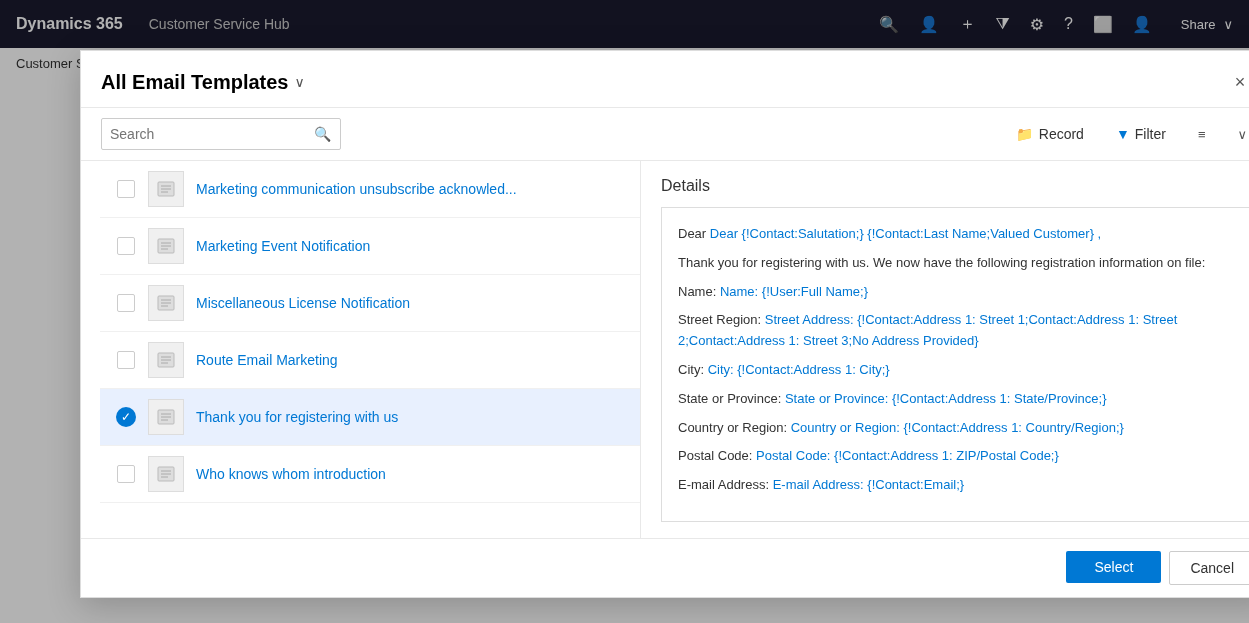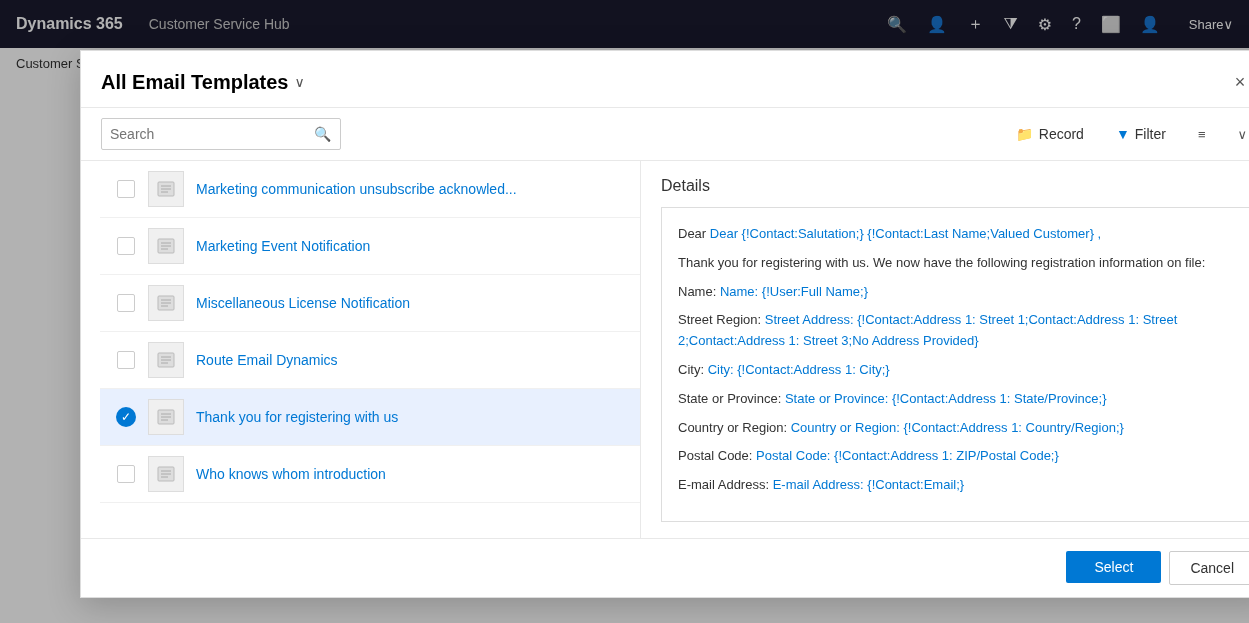--- a/index.html
+++ b/index.html
@@ -356,21 +356,21 @@
     .nav-icon {
       color: #fff;
       font-size: 16px;
       cursor: pointer;
       padding: 4px;
     }
 
     .share-btn {
       display: flex;
       align-items: center;
-      gap: 0;
+      gap: 8px;
       color: #fff;
       font-size: 13px;
       cursor: pointer;
       margin-left: 12px;
     }
   </style>
 </head>
 <body>
 
 <div class="app-bg">
@@ -487,21 +487,21 @@
           <div class="check-empty"></div>
         </div>
         <div class="list-item-thumb">
           <svg width="20" height="20" viewBox="0 0 20 20">
               <rect x="2" y="3" width="16" height="14" rx="1" fill="#ddd" stroke="#bbb"></rect>
               <line x1="5" y1="7" x2="15" y2="7" stroke="#aaa" stroke-width="1"></line>
               <line x1="5" y1="10" x2="15" y2="10" stroke="#aaa" stroke-width="1"></line>
               <line x1="5" y1="13" x2="12" y2="13" stroke="#aaa" stroke-width="1"></line>
             </svg>
         </div>
-        <span class="list-item-label">Route Email Dynamics</span>
+        <span class="list-item-label">Route Email Marketing</span>
       </div>
 
       <div class="list-item selected">
         <div class="list-item-check">
           <div class="check-circle">✓</div>
         </div>
         <div class="list-item-thumb">
           <svg width="20" height="20" viewBox="0 0 20 20">
               <rect x="2" y="3" width="16" height="14" rx="1" fill="#ddd" stroke="#bbb"></rect>
               <line x1="5" y1="7" x2="15" y2="7" stroke="#aaa" stroke-width="1"></line>

